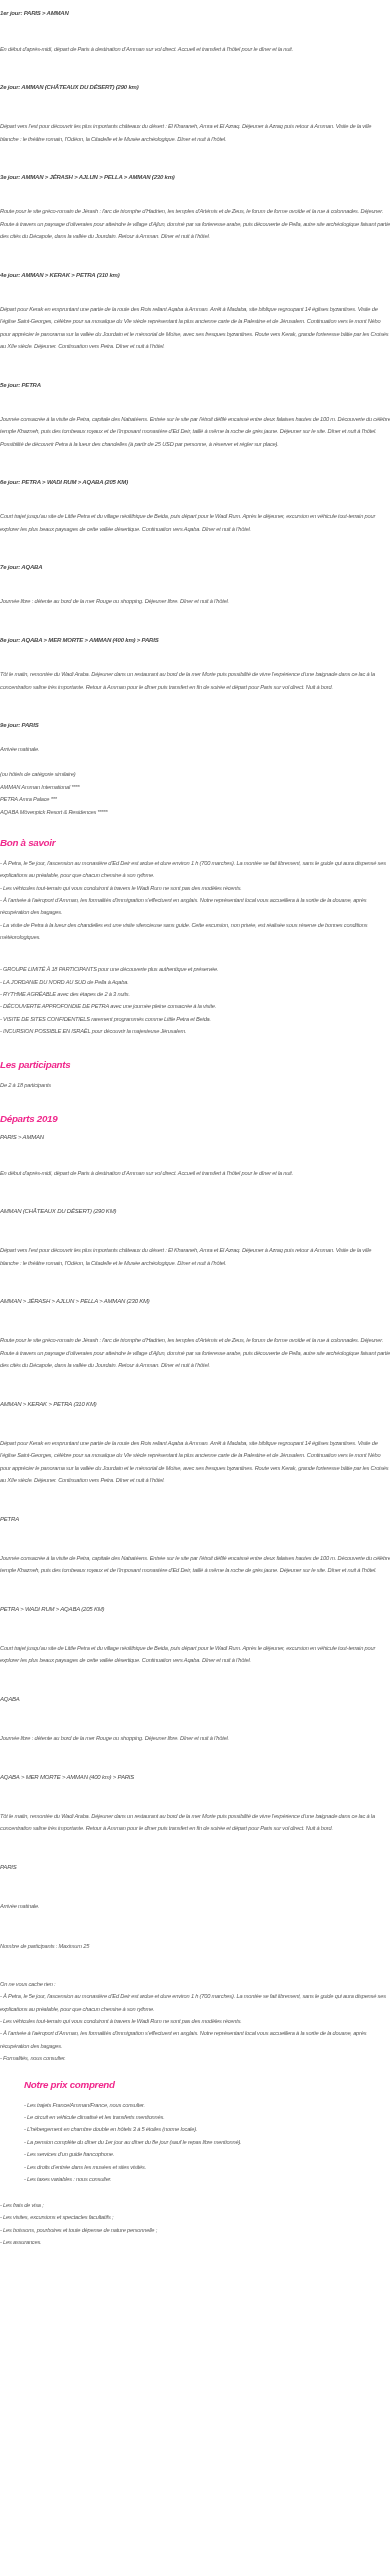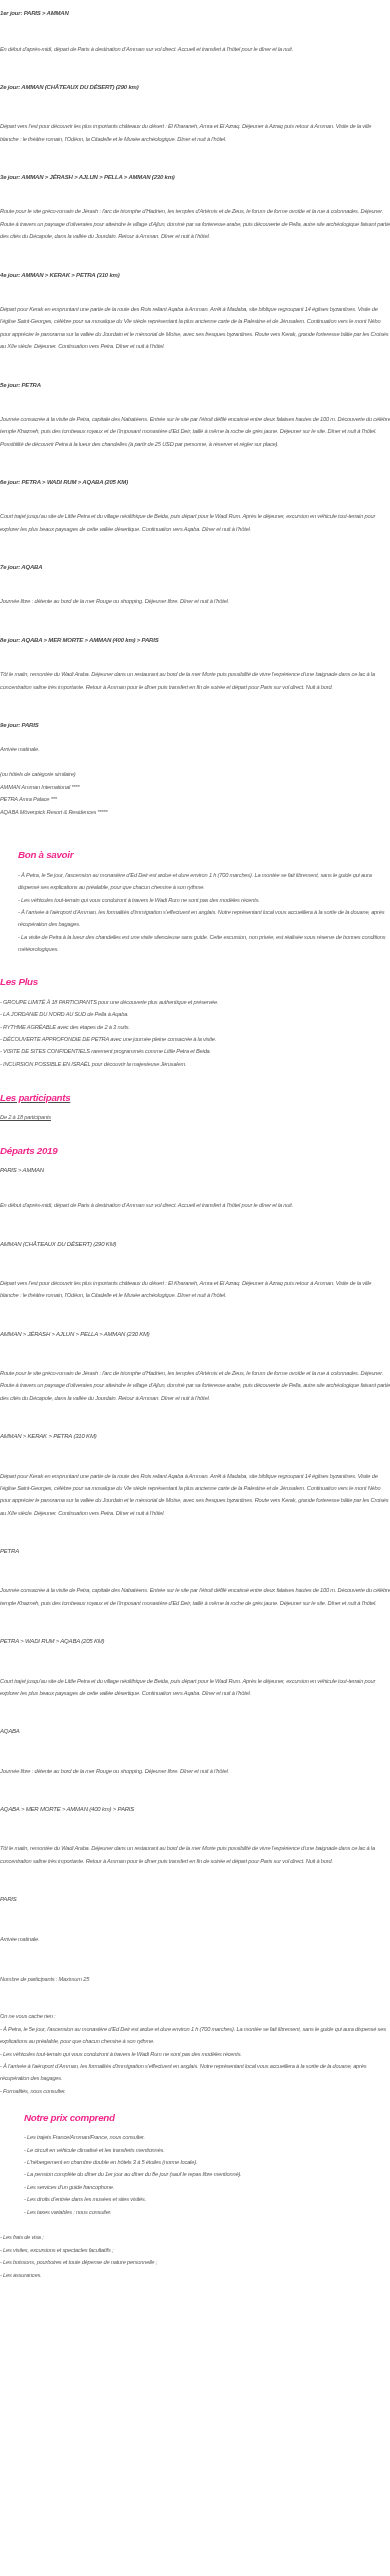--- a/index.html
+++ b/index.html
@@ -58,44 +58,43 @@
 
   <section style="margin-top:13.4px;">
     <div style="margin-top:6.2px;">
       <p class="line">(ou hôtels de catégorie similaire)</p>
       <p class="line">AMMAN Amman International ****</p>
       <p class="line">PETRA Amra Palace ***</p>
       <p class="line">AQABA Mövenpick Resort &amp; Residences *****</p>
     </div>
   </section>
 
-  <section style="margin-top:30px;padding-left:18px;">
+  <section style="margin-top:18px;">
     <h2 class="h2">Bon à savoir</h2>
     <div style="margin-top:6.2px;">
       <p class="line">- À Petra, le 5e jour, l’ascension au monastère d’Ed Deir est ardue et dure environ 1 h (700 marches). La montée se fait librement, sans le guide qui aura dispensé ses explications au préalable, pour que chacun chemine à son rythme.</p>
       <p class="line">- Les véhicules tout-terrain qui vous conduiront à travers le Wadi Rum ne sont pas des modèles récents.</p>
       <p class="line">- À l’arrivée à l’aéroport d’Amman, les formalités d’immigration s’effectuent en anglais. Notre représentant local vous accueillera à la sortie de la douane, après récupération des bagages.</p>
       <p class="line">- La visite de Petra à la lueur des chandelles est une visite silencieuse sans guide. Cette excursion, non privée, est réalisée sous réserve de bonnes conditions météorologiques.</p>
     </div>
   </section>
 
   <section style="margin-top:19.6px;">
-    <h2 class="h2">Les Plus</h2>
     <div style="margin-top:6.2px;">
       <p class="line">- GROUPE LIMITÉ À 18 PARTICIPANTS pour une découverte plus authentique et préservée.</p>
       <p class="line">- LA JORDANIE DU NORD AU SUD de Pella à Aqaba.</p>
       <p class="line">- RYTHME AGRÉABLE avec des étapes de 2 à 3 nuits.</p>
       <p class="line">- DÉCOUVERTE APPROFONDIE DE PETRA avec une journée pleine consacrée à la visite.</p>
       <p class="line">- VISITE DE SITES CONFIDENTIELS rarement programmés comme Little Petra et Beida.</p>
       <p class="line">- INCURSION POSSIBLE EN ISRAËL pour découvrir la majesteuse Jérusalem.</p>
     </div>
   </section>
 
 
-  <section style="margin-top:20.6px;text-decoration:underline;">
+  <section style="margin-top:20.6px;">
     <h2 class="h2">Les participants</h2>
     <p class="line" style="margin-top:6.2px;">De 2 à 18 participants</p>
   </section>
 
 
   <section style="margin-top:20.6px;">
     <h2 class="h2">Départs 2019</h2>
 
     <p class="plain-title" style="margin-top:7.2px;">PARIS &gt; AMMAN</p>
     <p class="para" style="margin-top:24px;">En début d’après-midi, départ de Paris à destination d’Amman sur vol direct. Accueil et transfert à l’hôtel pour le dîner et la nuit.</p>

